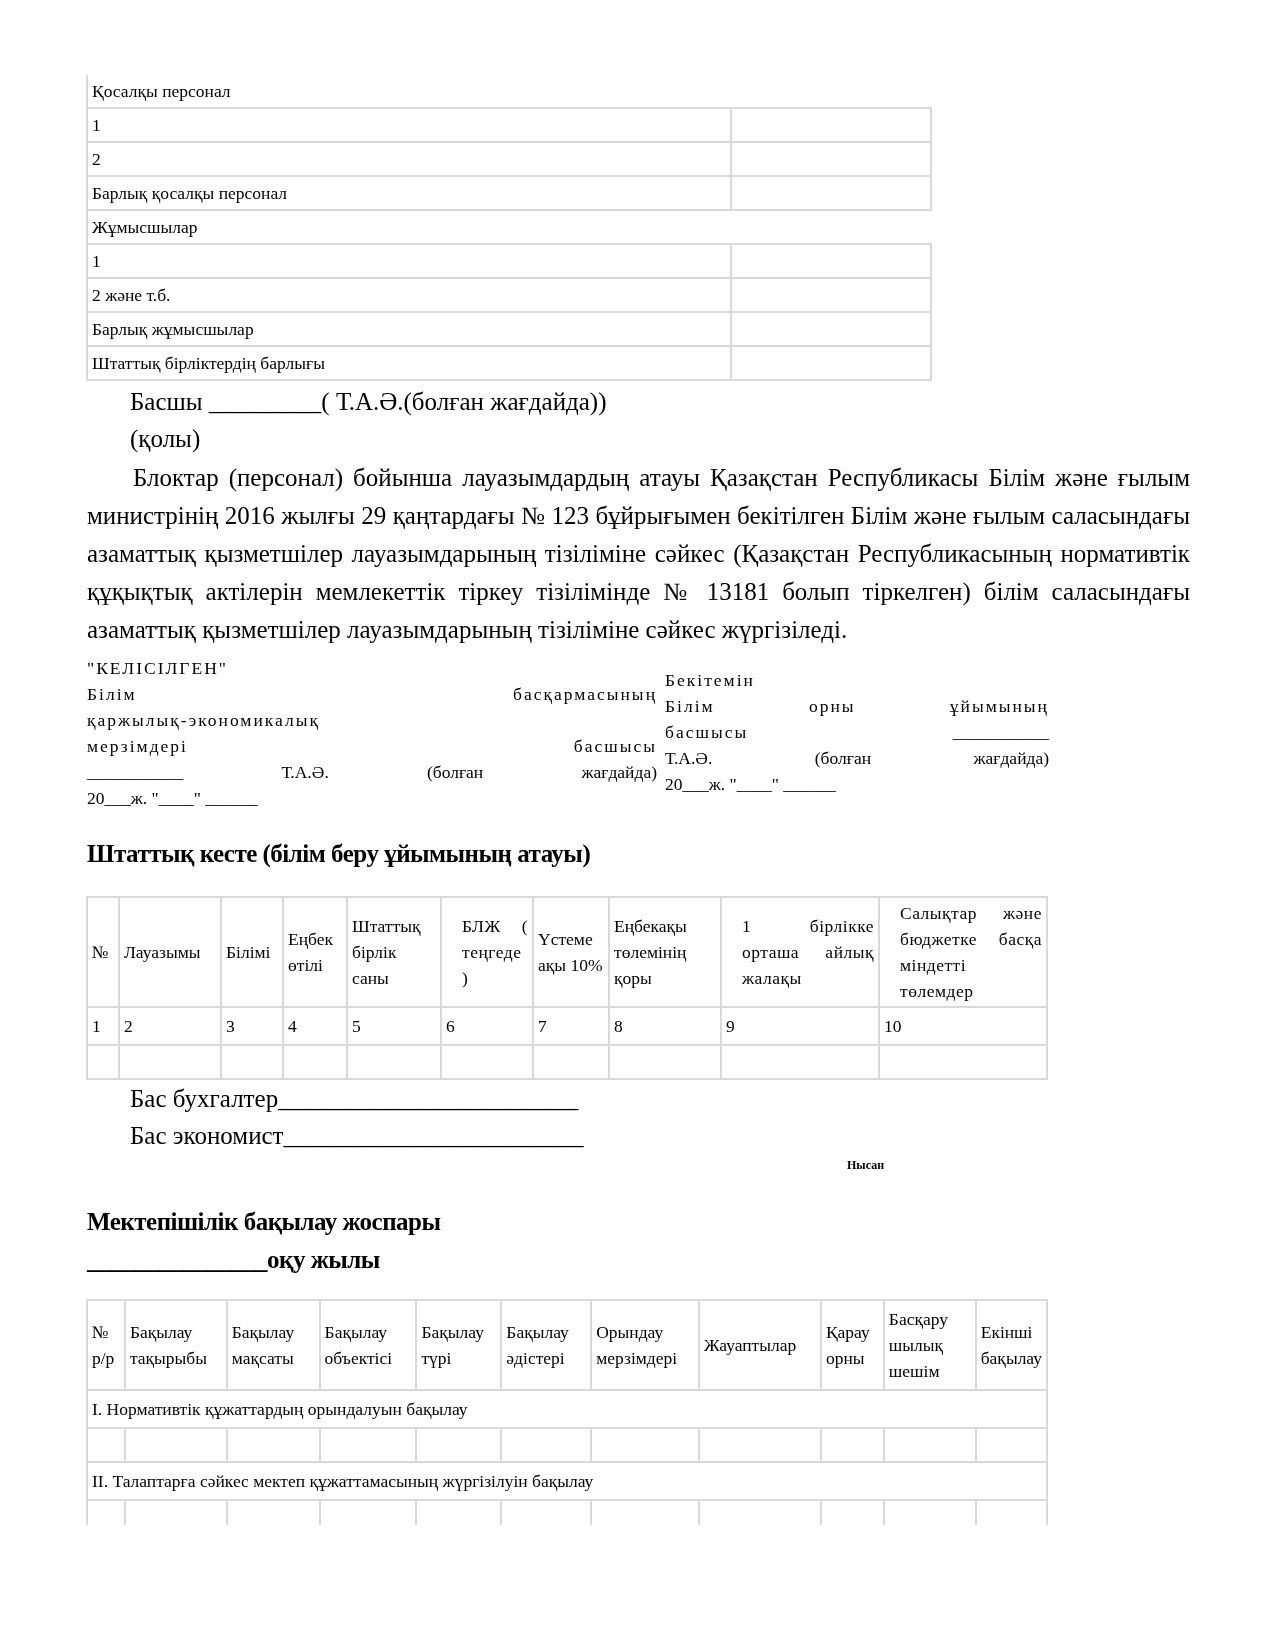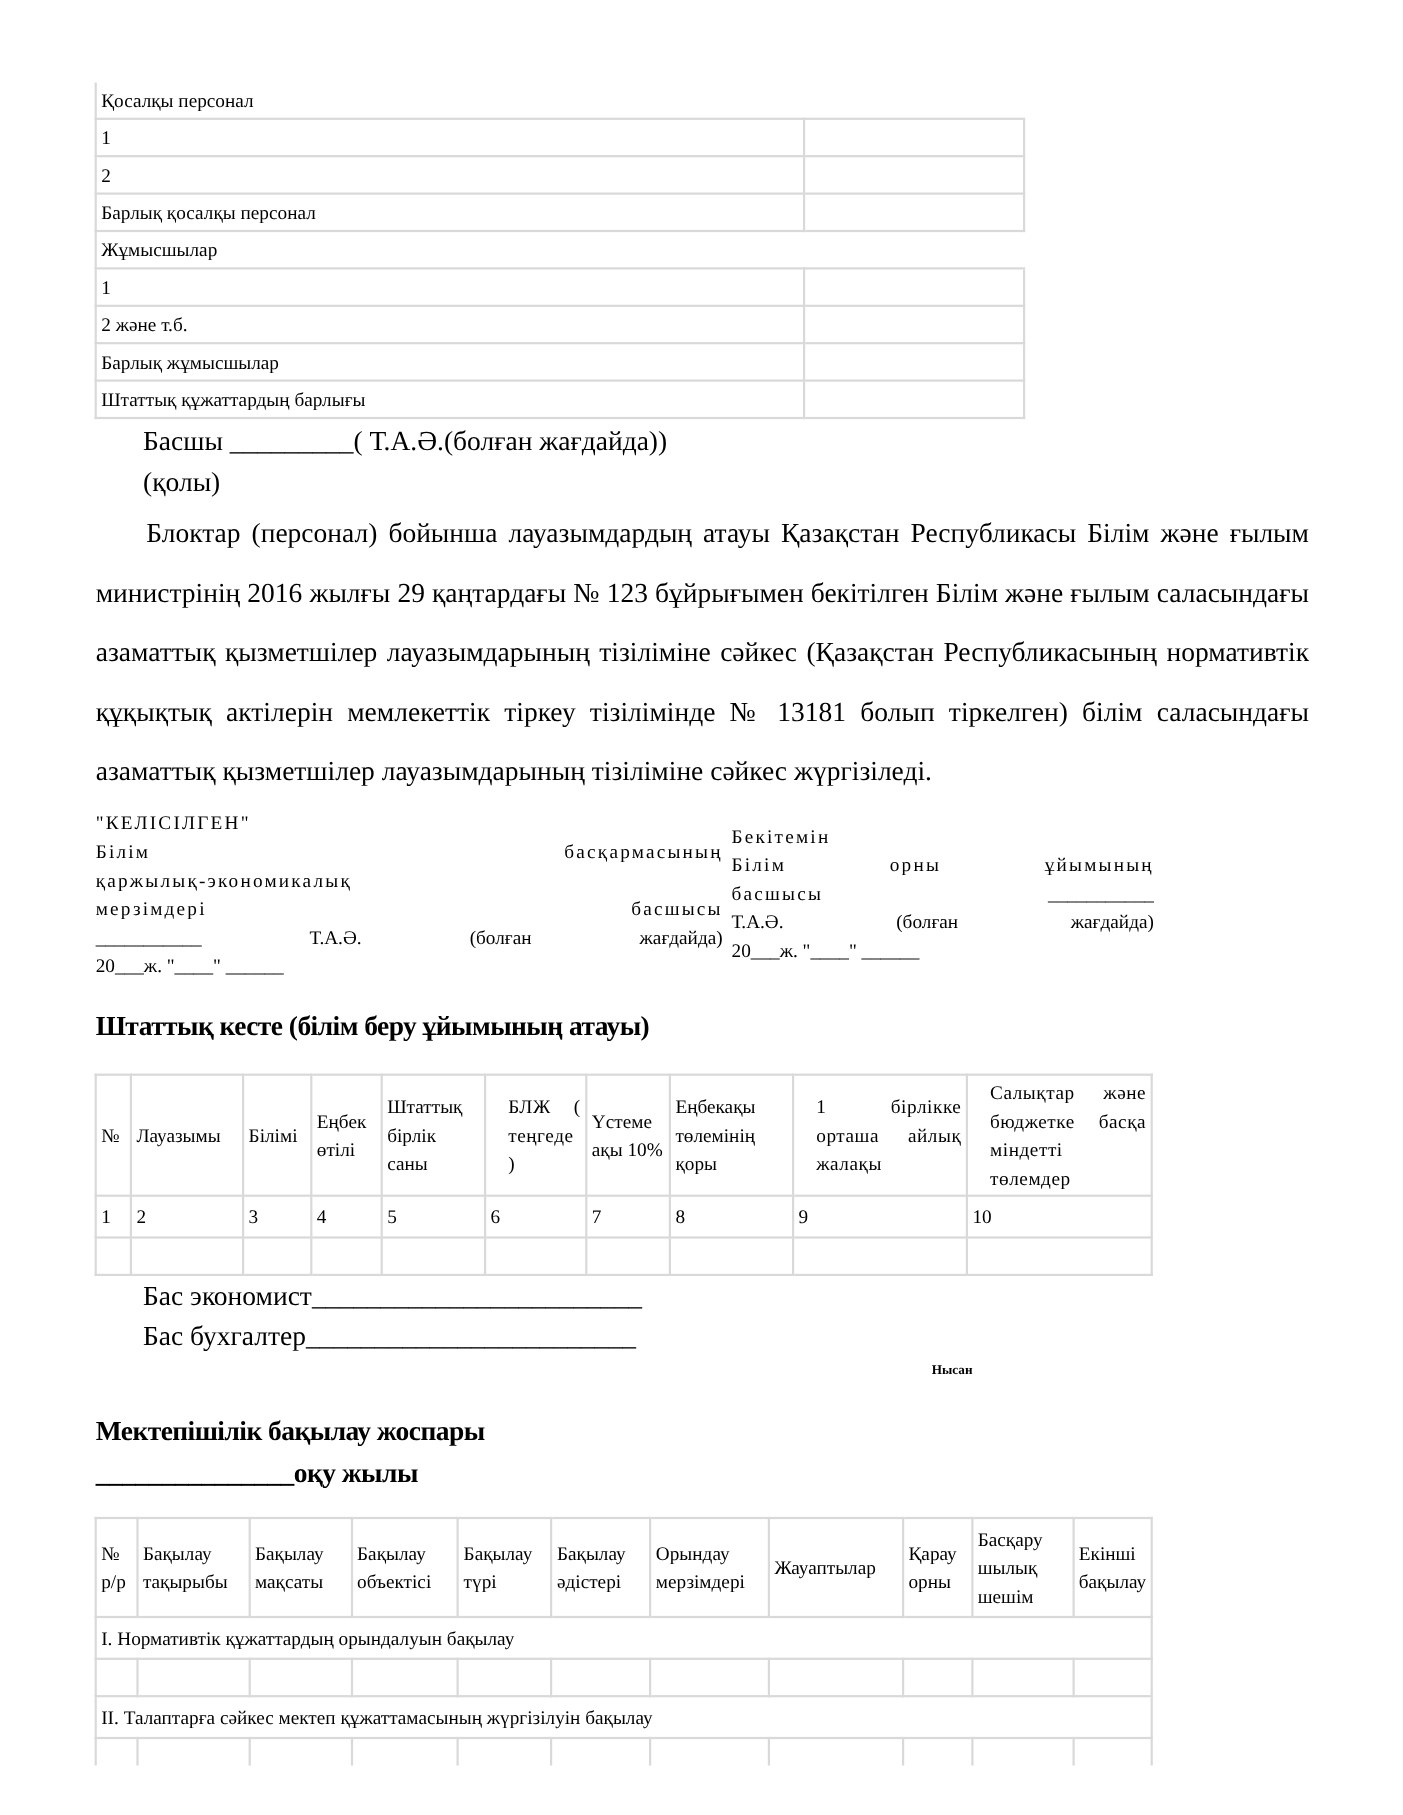--- a/index.html
+++ b/index.html
@@ -10,21 +10,21 @@
   td, th { border: 2px solid #d9d9d9; font-weight: normal; text-align: left; vertical-align: middle; }
 
   
   .t1 { width: 846px; margin-left: -1px; }
   .t1 td { height: 32px; padding: 0 4px; font-size: 17.5px; line-height: 20px; }
   .t1 tr:first-child td { border-top: none; }
   .t1 td.c1 { width: 634px; }
   .t1 td.full { border-right: none; }
 
   .sig1 { font-size: 25px; line-height: 37px; margin: 2px 0 0 43px; }
-  .para { font-size: 25px; line-height: 54px; text-indent: 46px; text-align: justify; width: 1103px; margin: 2px 0 0 0; }
+  .para { font-size: 25px; line-height: 38px; text-indent: 46px; text-align: justify; width: 1103px; margin: 2px 0 0 0; }
 
   
   .agree { position: relative; height: 155px; margin-top: 6px; font-size: 17.5px; line-height: 26px; letter-spacing: 2px; }
   .agree .left { position: absolute; left: 0; top: 0; width: 570px; }
   .agree .right { position: absolute; left: 578px; top: 12px; width: 384px; }
   .just { display: flex; justify-content: space-between; }
   .ls0 { letter-spacing: 0; }
 
   h2 { font-size: 25px; font-weight: bold; margin: 0; letter-spacing: -0.5px; }
   .h-shtat { margin-top: 30px; }
@@ -78,21 +78,21 @@
         </tr>
     <tr>
           <td class="c1">2 және т.б.</td>
           <td></td>
         </tr>
     <tr>
           <td class="c1">Барлық жұмысшылар</td>
           <td></td>
         </tr>
     <tr>
-          <td class="c1">Штаттық құжаттардың барлығы</td>
+          <td class="c1">Штаттық бірліктердің барлығы</td>
           <td></td>
         </tr>
   </tbody>
     </table>
 
   <div class="sig1">
     <div>Басшы _________( Т.А.Ә.(болған жағдайда))</div>
     <div>(қолы)</div>
   </div>
 
@@ -175,22 +175,22 @@
           <td></td>
           <td></td>
           <td></td>
           <td></td>
           <td></td>
     </tr>
   </tbody>
     </table>
 
   <div class="sig2">
+    <div>Бас бухгалтер________________________</div>
     <div>Бас экономист________________________</div>
-    <div>Бас бухгалтер________________________</div>
   </div>
 
   <div class="nysan">Нысан</div>
 
   <h2 class="h-plan">
     <div>Мектепішілік бақылау жоспары</div>
     <div>_______________оқу жылы</div>
   </h2>
 
   <table class="t3">

